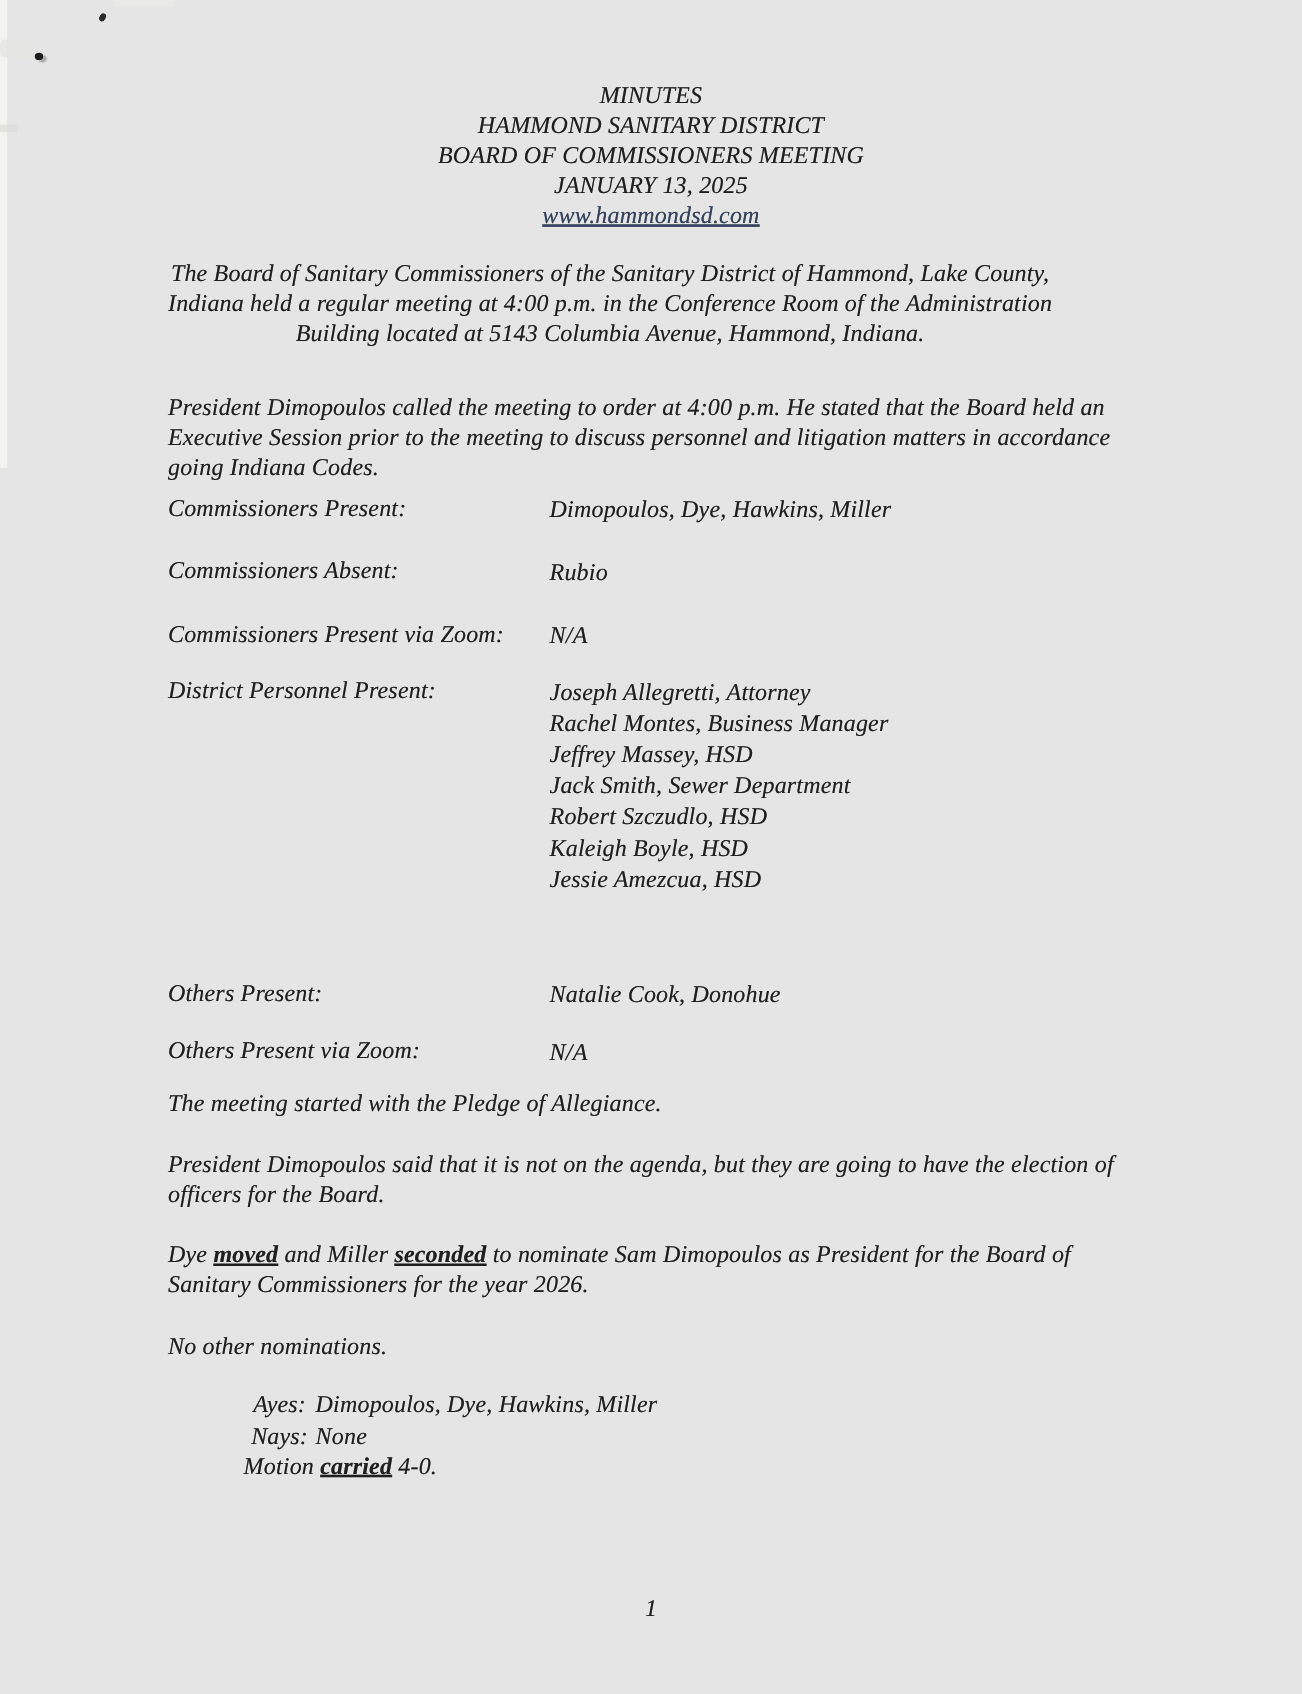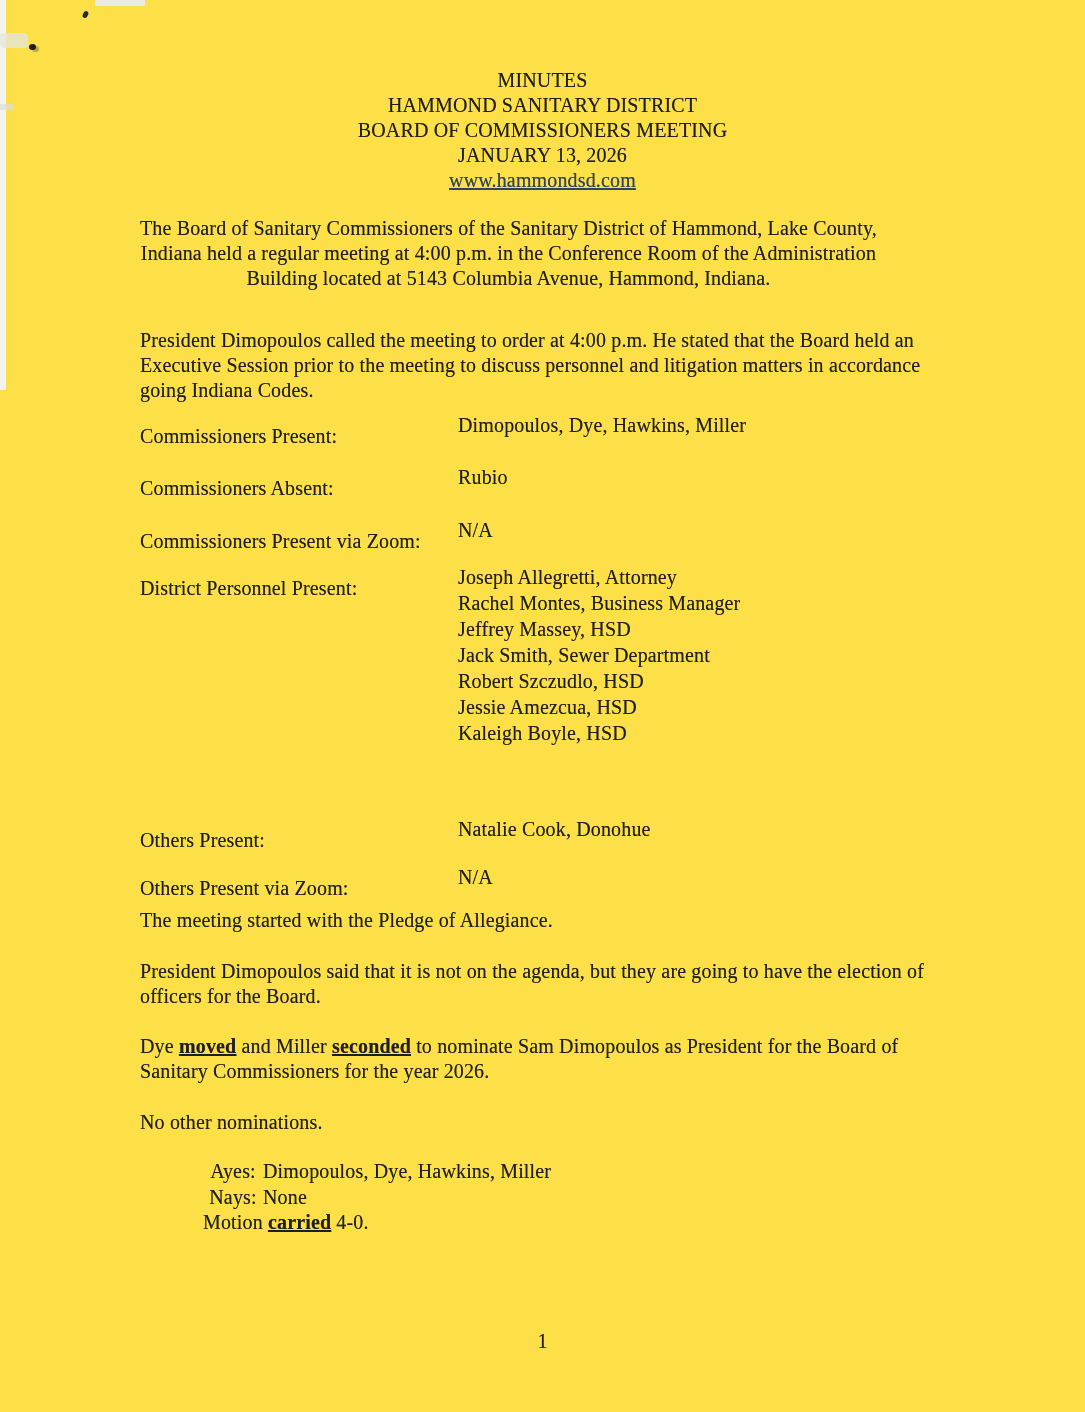--- a/index.html
+++ b/index.html
@@ -1,39 +1,40 @@
 <!DOCTYPE html>
 <html><head>
 <meta charset="utf-8">
 <style>
   html,body{margin:0;padding:0;background:#9a9a9a;}
   .page{
     position:relative;
     width:1085px;height:1412px;
     margin:0 auto;
-    background:#fde047;
+    background:#e5e5e5;
     font-family:"Liberation Serif","DejaVu Serif",serif;
     font-size:20px;
     letter-spacing:0.15px;
     color:#1f1f1f;
     text-shadow:0 0 0.5px rgba(30,30,30,0.55);
     overflow:hidden;
+    font-style:italic;
   }
   .header{
     position:absolute;top:68px;left:0;width:100%;
     text-align:center;line-height:25px;
   }
   .url{
     color:#31425f;
     text-decoration:underline;
     cursor:pointer;
   }
   .block{position:absolute;line-height:25px;}
   .row{position:absolute;left:140px;width:880px;}
-  .row .label{position:absolute;left:0;top:12px;line-height:25px;}
+  .row .label{position:absolute;left:0;top:0;line-height:25px;}
   .row .values{position:absolute;left:318px;top:0;line-height:26px;}
   .vote{position:absolute;left:203px;top:1159px;line-height:25.5px;}
   .vote-row{display:flex;text-align:center;}
   .vote-row .vlabel{width:60px;flex:0 0 60px;}
   .bu{font-weight:bold;text-decoration:underline;}
   .pagenum{position:absolute;top:1330px;left:0;width:100%;text-align:center;}
   
   .art{position:absolute;pointer-events:none;}
   .a1{top:11px;left:83px;width:5px;height:7px;background:#2a2a2a;border-radius:45%;transform:rotate(28deg);}
   .a2{top:44px;left:29px;width:7px;height:6px;background:#1c1c1c;border-radius:50%;box-shadow:3px 2px 1px rgba(0,0,0,0.25);}
@@ -51,21 +52,21 @@
   <div class="art a5"></div>
   <div class="art a3"></div>
   <div class="art a4"></div>
   <div class="art a1"></div>
   <div class="art a2"></div>
 
   <div class="header">
     <div>MINUTES</div>
     <div>HAMMOND SANITARY DISTRICT</div>
     <div>BOARD OF COMMISSIONERS MEETING</div>
-    <div>JANUARY 13, 2026</div>
+    <div>JANUARY 13, 2025</div>
     <div><span class="url">www.hammondsd.com</span></div>
   </div>
 
   <div class="block" style="top:216px;left:140px;text-align:center;">
     <div>The Board of Sanitary Commissioners of the Sanitary District of Hammond, Lake County,</div>
     <div>Indiana held a regular meeting at 4:00 p.m. in the Conference Room of the Administration</div>
     <div>Building located at 5143 Columbia Avenue, Hammond, Indiana.</div>
   </div>
 
   <div class="block" style="top:316px;left:140px;margin-top:12px;">
@@ -96,22 +97,22 @@
   </div>
 
   <div class="row" style="top:564px;">
     <div class="label">District Personnel Present:</div>
     <div class="values">
       <div>Joseph Allegretti, Attorney</div>
       <div>Rachel Montes, Business Manager</div>
       <div>Jeffrey Massey, HSD</div>
       <div>Jack Smith, Sewer Department</div>
       <div>Robert Szczudlo, HSD</div>
+      <div>Kaleigh Boyle, HSD</div>
       <div>Jessie Amezcua, HSD</div>
-      <div>Kaleigh Boyle, HSD</div>
     </div>
   </div>
 
   <div class="row" style="top:816px;">
     <div class="label">Others Present:</div>
     <div class="values">
         <div>Natalie Cook, Donohue</div>
       </div>
   </div>
 

